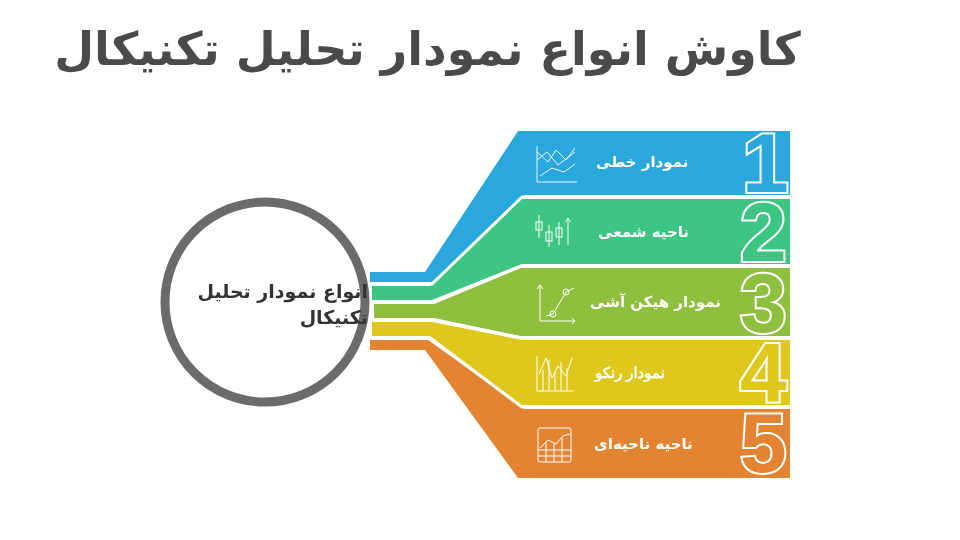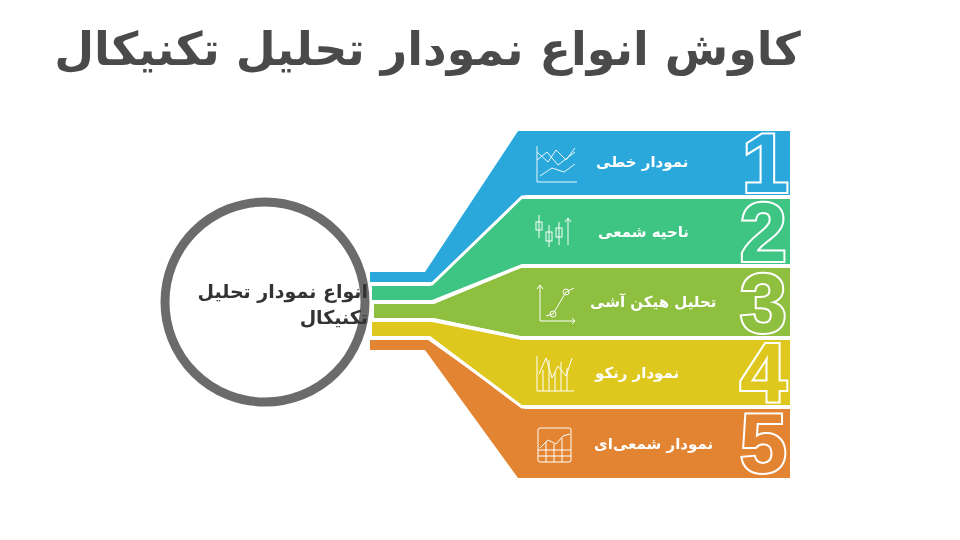--- a/index.html
+++ b/index.html
@@ -83,17 +83,17 @@
 </svg>
 
 <div class="num" style="left:742px;top:128px;color:#2aa8dc;">1</div>
 <div class="num" style="left:740px;top:197px;color:#3ec483;">2</div>
 <div class="num" style="left:740px;top:268px;color:#8ebf3f;">3</div>
 <div class="num" style="left:740px;top:338px;color:#dfc81e;">4</div>
 <div class="num" style="left:740px;top:408px;color:#e38432;">5</div>
 
 <div class="label" style="left:588px;top:153px;">نمودار خطی</div>
 <div class="label" style="left:590px;top:223px;">ناحیه شمعی</div>
-<div class="label" style="left:582px;top:293px;">تحلیل هیکن آشی</div>
-<div class="label" style="left:587px;top:364px;">نمودار رنکو</div>
-<div class="label" style="left:586px;top:435px;">نمودار شمعی‌ای</div>
+<div class="label" style="left:582px;top:293px;">نمودار هیکن آشی</div>
+<div class="label" style="left:587px;top:364px;font-family:Liberation Serif, serif;">نمودار رنکو</div>
+<div class="label" style="left:586px;top:435px;">ناحیه ناحیه‌ای</div>
 
 <div class="center-text">انواع نمودار تحلیل تکنیکال</div>
 
 </body></html>

